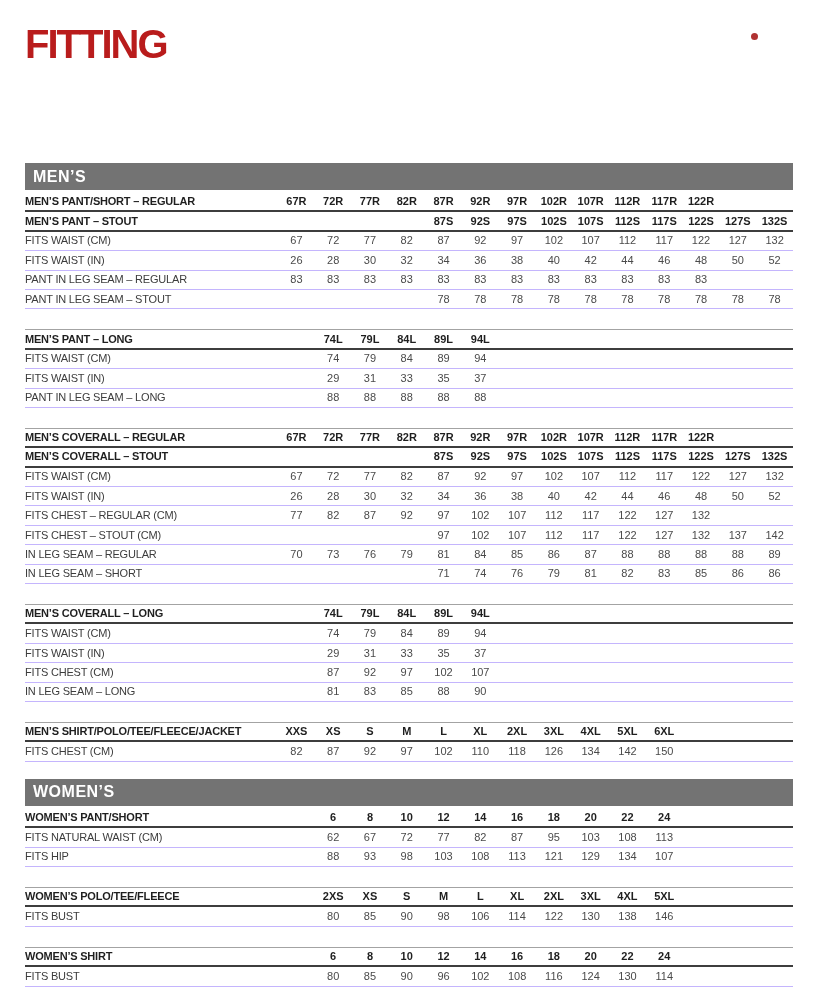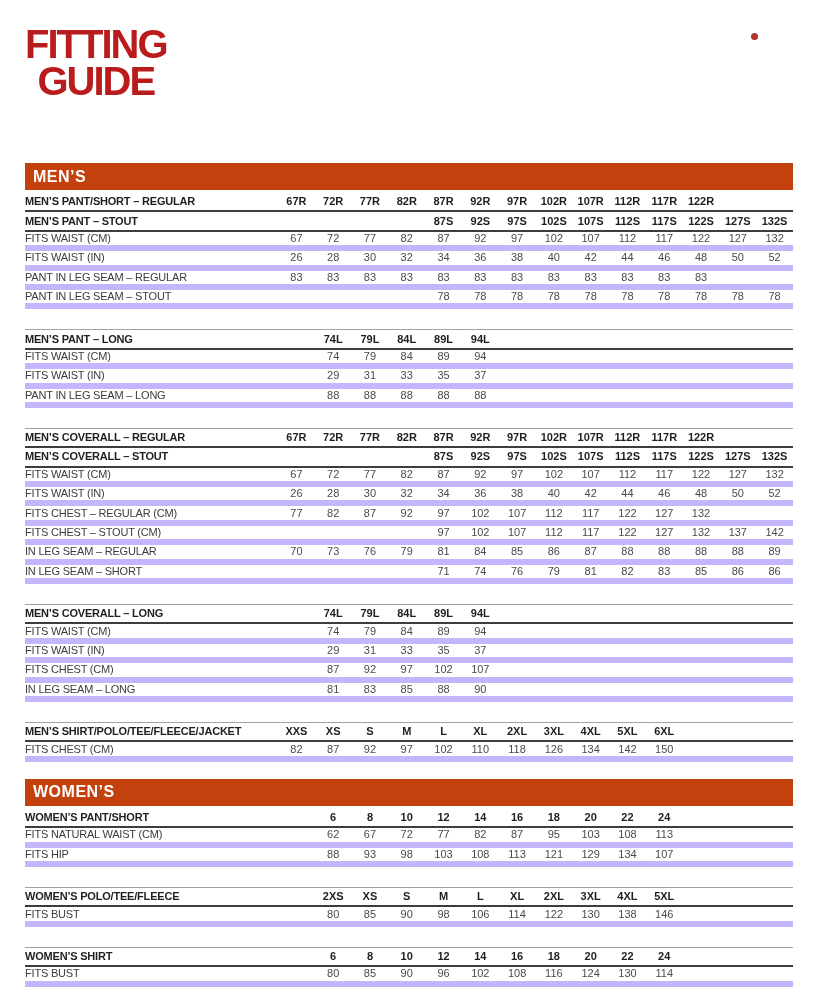--- a/index.html
+++ b/index.html
@@ -29,48 +29,47 @@
     color:#f29d26;font-size:12.5px;font-weight:700;letter-spacing:8px;
     text-shadow:1px 0 0 #fff,-1px 0 0 #fff,0 1px 0 #fff,0 -1px 0 #fff;
   }
   .red-dot{
     position:absolute;left:751px;top:33px;width:7px;height:7px;
     border-radius:50%;background:#b03232;
   }
   
   .content{position:absolute;left:25px;top:163px;width:768px;}
   .section-bar{
-    height:27px;background:#c2410c;color:#ffffff;display:flex;align-items:center;
+    height:27px;background:#737373;color:#ffffff;display:flex;align-items:center;
     font-size:16px;font-weight:800;letter-spacing:0.5px;padding-left:8px;
     margin-bottom:3px;
   }
   .section-bar:not(:first-child){margin-top:17px;}
   .size-table{width:100%;}
   .size-table.gap{margin-top:20px;border-top:1px solid #a3a3a3;}
   .row{
     display:grid;grid-template-columns:253px repeat(14,1fr);
     height:19.4px;align-items:center;box-sizing:border-box;
   }
   .row.header{border-bottom:2px solid #3d3d3d;}
-  .row.data{border-bottom:6px solid #c4b5fd;}
+  .row.data{border-bottom:1px solid #c4b5fd;}
   .cell{
     font-size:11px;text-align:center;color:#4a4a4a;white-space:nowrap;
     overflow:visible;line-height:1;
   }
   .row.header .cell{font-weight:700;color:#1f1f1f;}
   .cell.label{text-align:left;letter-spacing:-0.2px;}
   .row.data .cell.label{color:#3c3c3c;}
 </style>
 </head>
 <body>
 
 <div class="header">
   <div class="page-title">
     <div>FITTING</div>
-    <div>GUIDE</div>
   </div>
   <div class="red-dot"></div>
 </div>
 
 <div class="content">
     <div class="section-bar">MEN’S</div>
     <div class="size-table">
       <div class="row header">
         <div class="cell label">MEN’S PANT/SHORT – REGULAR</div>
         <div class="cell">67R</div>

